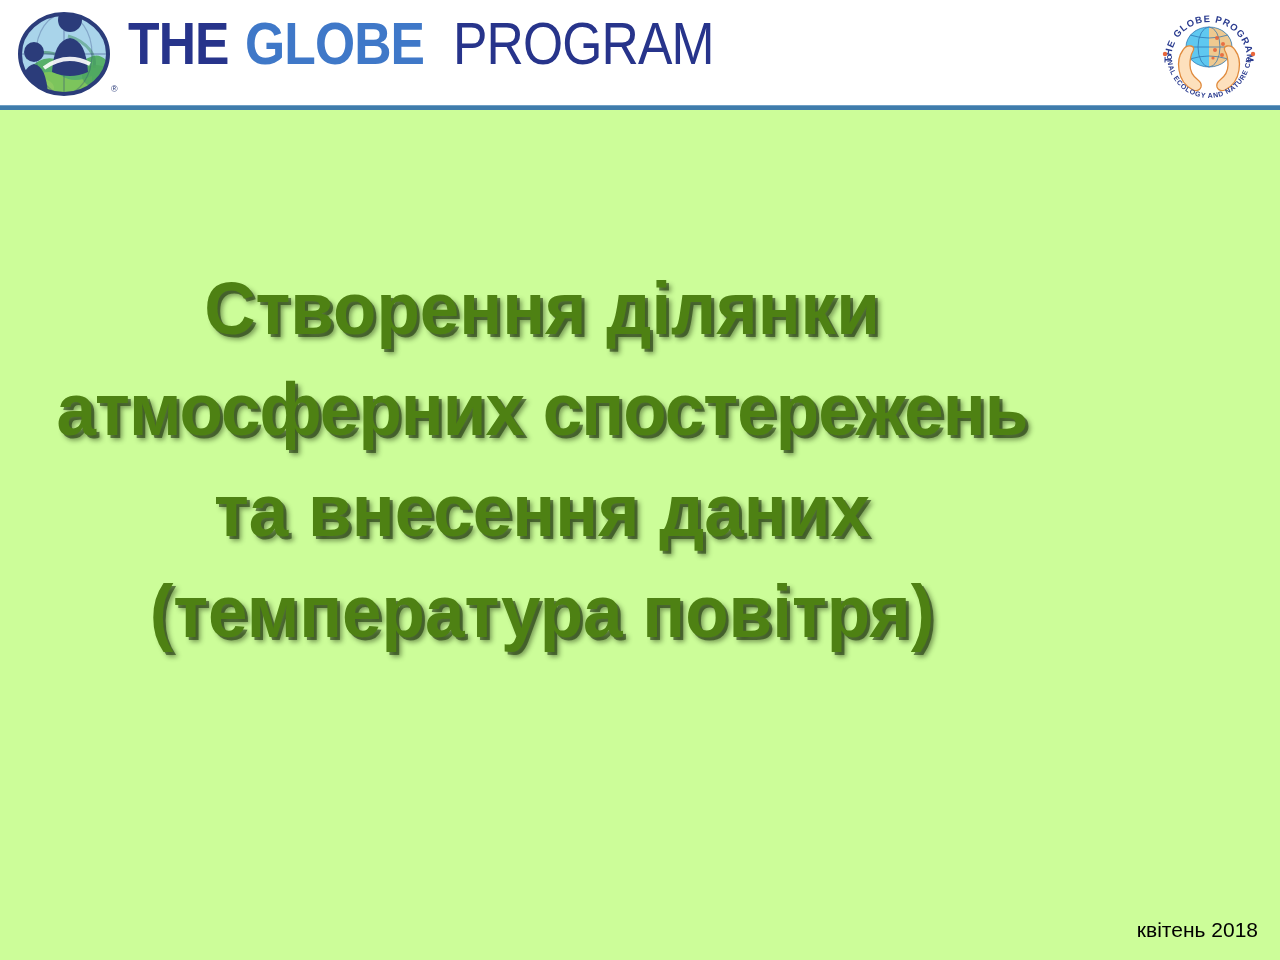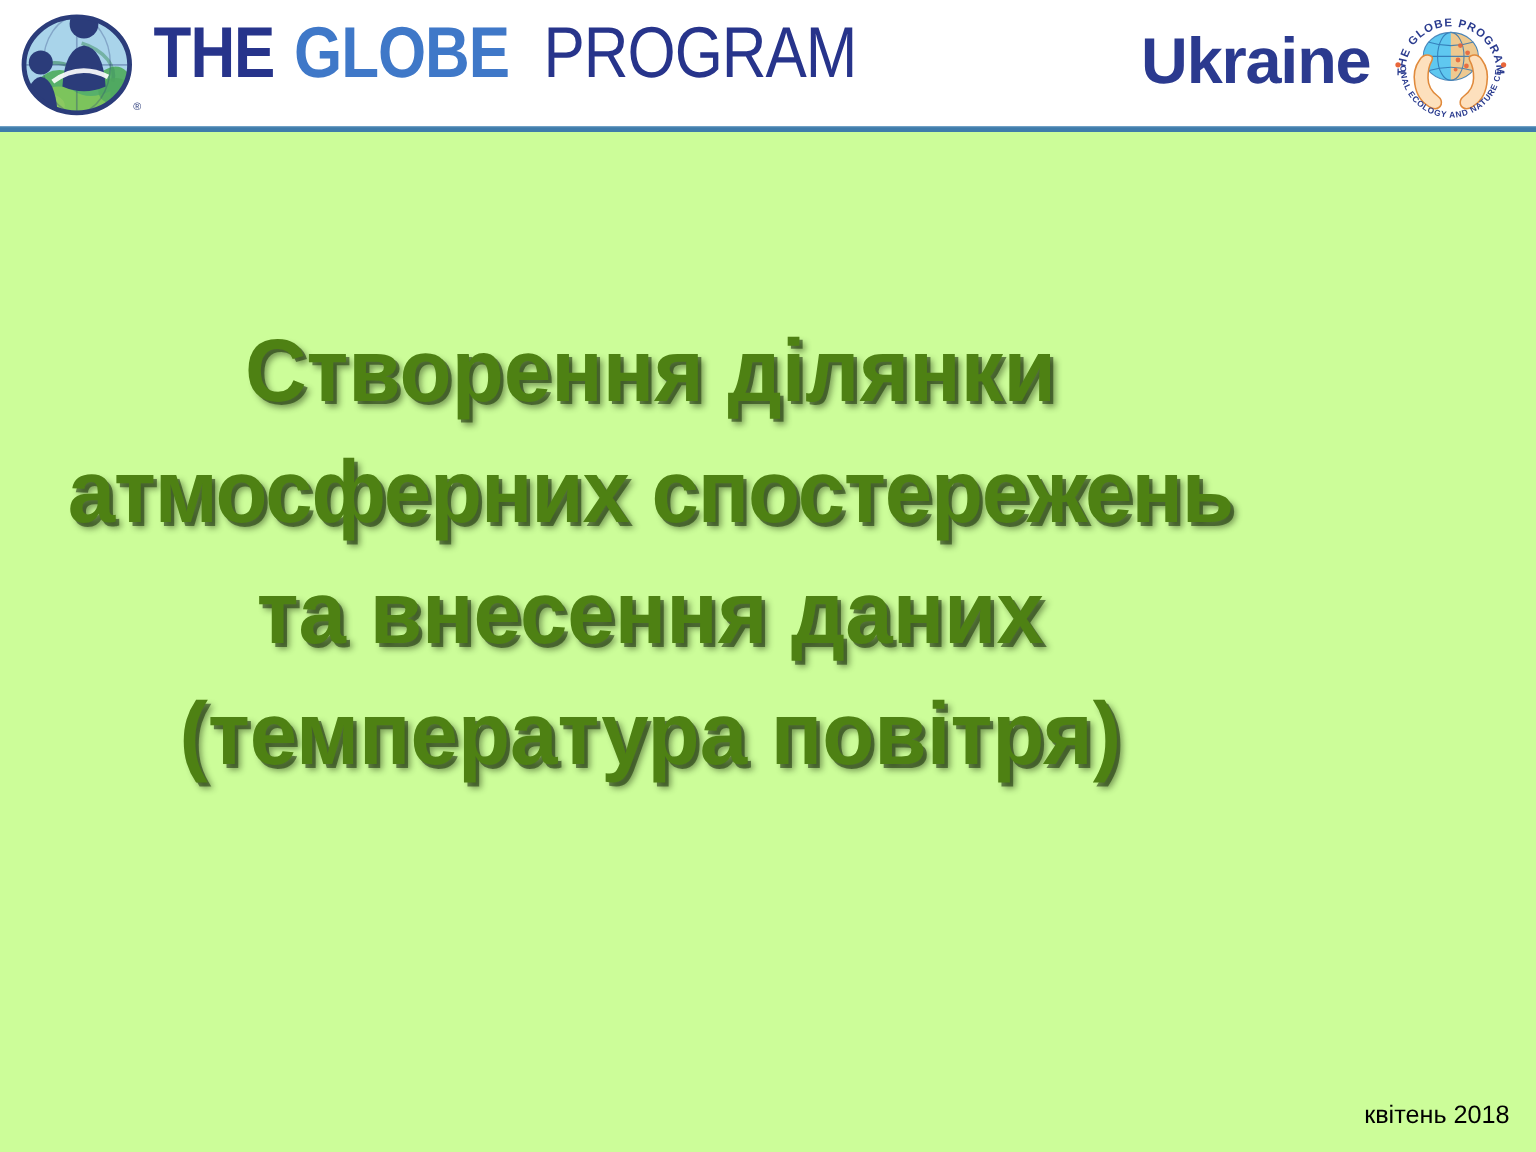--- a/index.html
+++ b/index.html
@@ -167,21 +167,20 @@
         <text x="103" y="86" font-size="9" fill="#2b3c7a" font-family="Liberation Sans, sans-serif">®</text>
       </svg>
     </div>
 
     <div id="wordmark">
       <span class="wm wm-the">THE</span>
       <span class="wm wm-globe">GLOBE</span>
       <span class="wm wm-prog">PROGRAM</span>
     </div>
 
-    <div id="country">Ukraine</div>
 
     <div id="seal">
       <svg viewBox="0 0 104 104" width="104" height="104">
         <defs>
           <path id="arcTop" d="M 14 58 A 38 38 0 0 1 90 58" fill="none"></path>
           <path id="arcBot" d="M 10 54 A 42 42 0 0 0 94 54" fill="none"></path>
         </defs>
         <circle cx="52" cy="52" r="51" fill="#ffffff"></circle>
 
         <ellipse cx="52" cy="45" rx="23" ry="20" fill="#5fc8f0"></ellipse>

